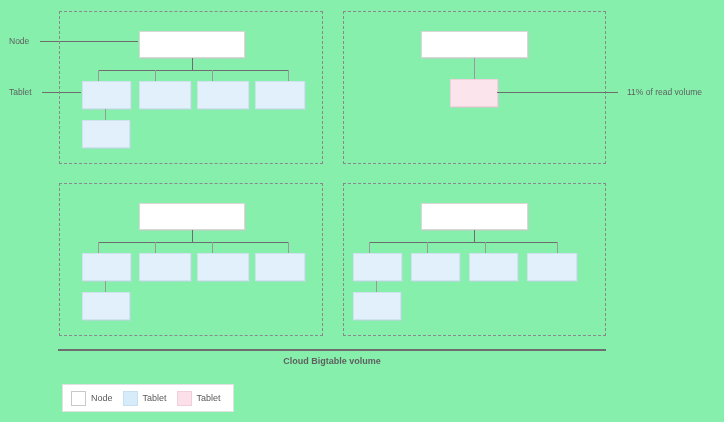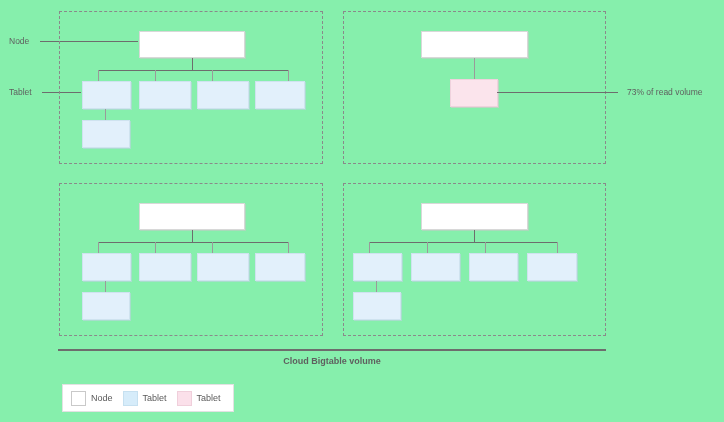--- a/index.html
+++ b/index.html
@@ -151,21 +151,21 @@
     <div class="tablet-box" style="left:22px; top:108px; width:48px; height:28px;"></div>
   </div>
 
   <div class="quadrant" style="left:343px; top:11px; width:263px; height:153px;">
     <div class="node-box" style="left:77px; top:19px; width:107px; height:27px;"></div>
     <div class="vline light" style="left:130px; top:46px; height:21px;"></div>
     <div class="tablet-box hot" style="left:106px; top:67px; width:48px; height:28px;"></div>
   </div>
 
   <div class="leader" style="left:497px; top:92px; width:121px;"></div>
-  <div class="side-label" style="left:627px; top:87px;">73% of read volume</div>
+  <div class="side-label" style="left:627px; top:87px;">11% of read volume</div>
 
   <div class="quadrant" style="left:59px; top:183px; width:264px; height:153px;">
     <div class="node-box" style="left:79px; top:19px; width:106px; height:27px;"></div>
     <div class="vline" style="left:132px; top:46px; height:12px;"></div>
     <div class="hline" style="left:38px; top:58px; width:190px;"></div>
     <div class="vline light" style="left:38px; top:58px; height:11px;"></div>
     <div class="vline light" style="left:95px; top:58px; height:11px;"></div>
     <div class="vline light" style="left:152px; top:58px; height:11px;"></div>
     <div class="vline light" style="left:228px; top:58px; height:11px;"></div>
     <div class="tablet-box" style="left:22px; top:69px; width:49px; height:28px;"></div>

